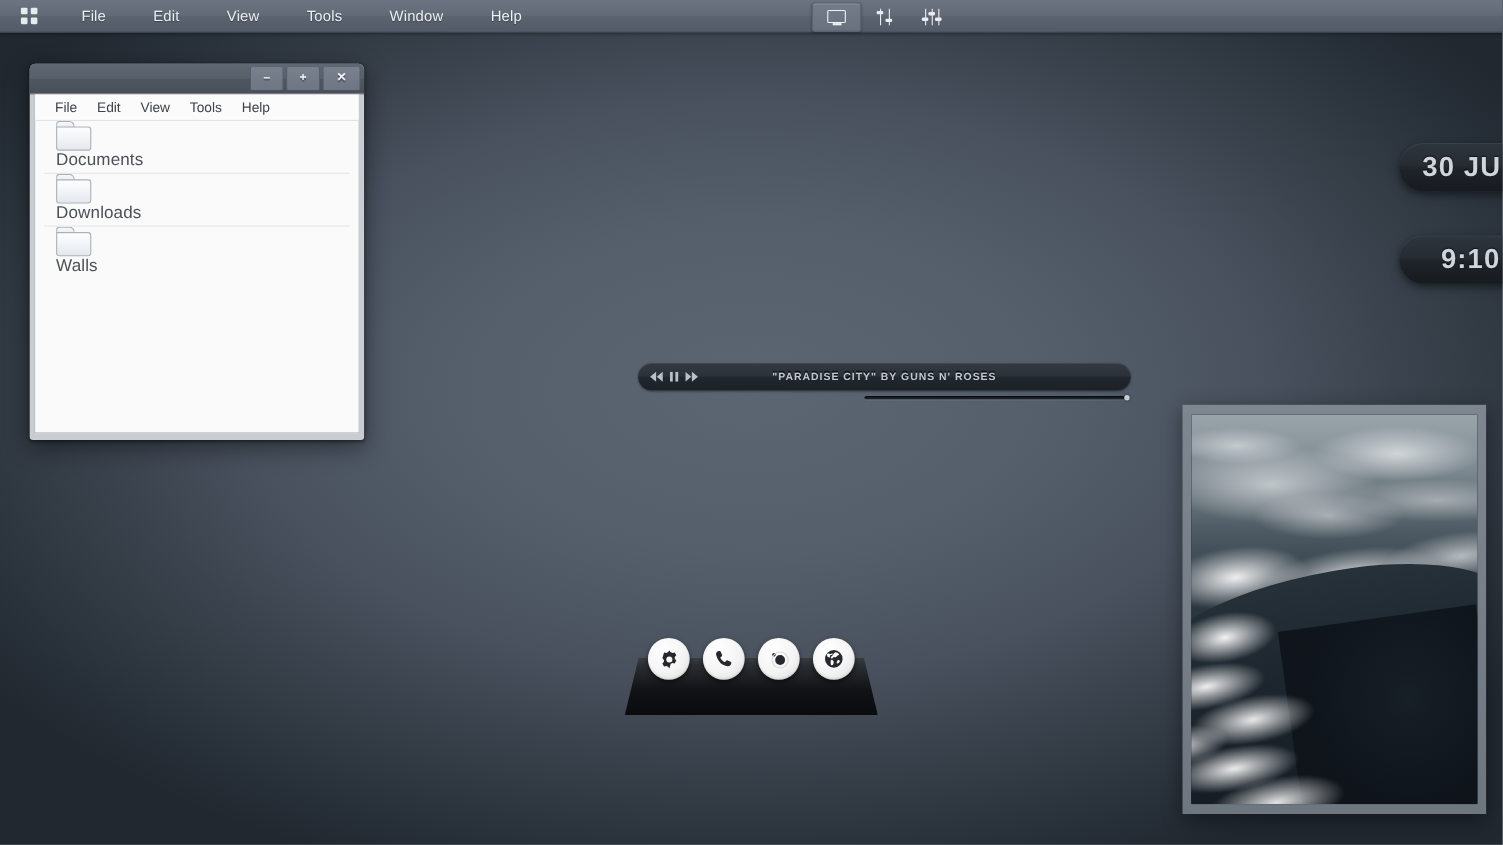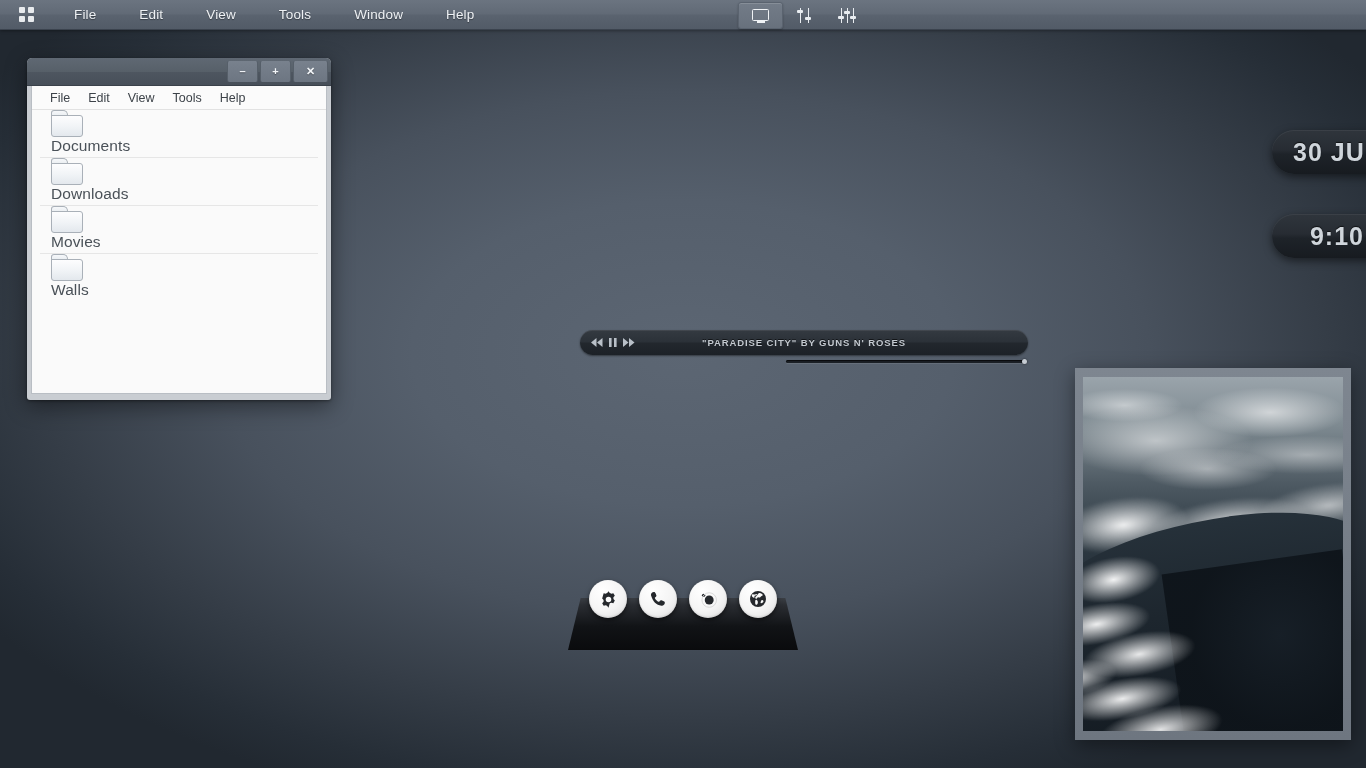--- a/index.html
+++ b/index.html
@@ -470,27 +470,20 @@
             <span class="tab"></span>
               <span class="body"></span>
           </span>
           <span class="folder-label">Downloads</span>
         </div>
         <div class="folder-row">
           <span class="folder-icon">
             <span class="tab"></span>
               <span class="body"></span>
           </span>
-          <span class="folder-label">Movies</span>
-        </div>
-        <div class="folder-row">
-          <span class="folder-icon">
-            <span class="tab"></span>
-              <span class="body"></span>
-          </span>
           <span class="folder-label">Walls</span>
         </div>
       </div>
 
     </div>
   </div>
 
   <div id="player">
     <div id="player-bar">
 

